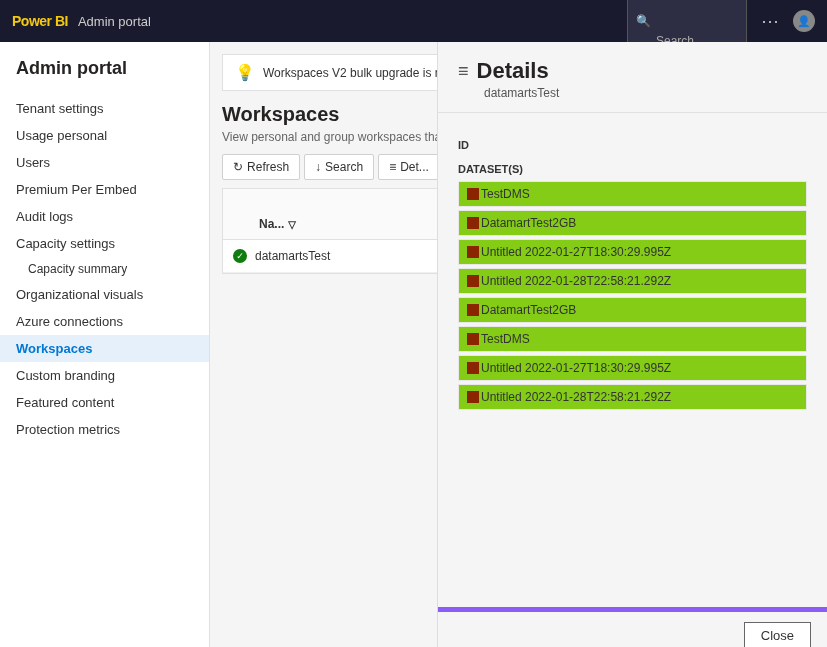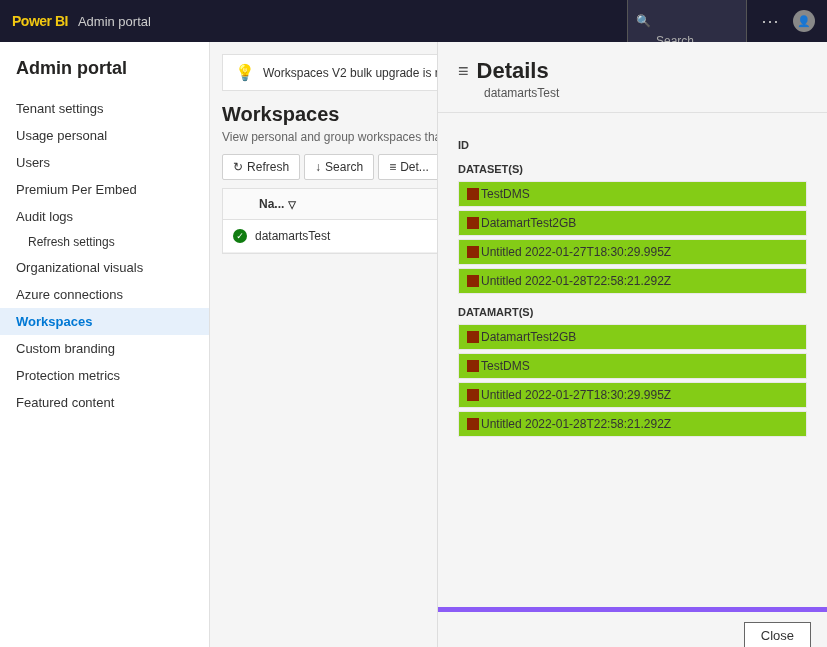--- a/index.html
+++ b/index.html
@@ -185,20 +185,21 @@
       font-size: 12px;
       font-weight: 600;
       color: #333;
       gap: 8px;
     }
     .table-header .col-name {
       flex: 1;
       display: flex;
       align-items: center;
       gap: 4px;
+      margin-top: 20px;
     }
     .table-header .col-desc {
       flex: 2;
     }
     .table-row-data {
       display: flex;
       align-items: center;
       padding: 8px 10px;
       border-bottom: 1px solid #f0f0f0;
       font-size: 12px;
@@ -338,40 +339,43 @@
     </div>
     <div class="sidebar-item">
       <span>Users</span>
     </div>
     <div class="sidebar-item">
       <span>Premium Per Embed</span>
     </div>
     <div class="sidebar-item">
       <span>Audit logs</span>
     </div>
+    <div class="sidebar-item">
+      <span>Capacity settings</span>
+    </div>
     <div class="sidebar-subitem">
-      <span>Refresh settings</span>
+      <span>Capacity summary</span>
     </div>
     <div class="sidebar-item">
       <span>Organizational visuals</span>
     </div>
     <div class="sidebar-item">
       <span>Azure connections</span>
     </div>
     <div class="sidebar-item active">
       <span>Workspaces</span>
     </div>
     <div class="sidebar-item">
       <span>Custom branding</span>
     </div>
     <div class="sidebar-item">
+      <span>Featured content</span>
+    </div>
+    <div class="sidebar-item">
       <span>Protection metrics</span>
-    </div>
-    <div class="sidebar-item">
-      <span>Featured content</span>
     </div>
   </div>
 
   <div class="content-area">
 
     <div class="banner">
       <span class="banner-icon">💡</span>
       <span>Workspaces V2 bulk upgrade is now ava...</span>
     </div>
 
@@ -438,21 +442,20 @@
         </div>
         <div class="details-item">
           <div class="dataset-icon"></div>
           <span>Untitled 2022-01-27T18:30:29.995Z</span>
         </div>
         <div class="details-item">
           <div class="dataset-icon"></div>
           <span>Untitled 2022-01-28T22:58:21.292Z</span>
         </div>
 
-        <div class="details-section-label">DATAMART(S)</div>
         <div class="details-item">
           <div class="dataset-icon"></div>
           <span>DatamartTest2GB</span>
         </div>
         <div class="details-item">
           <div class="dataset-icon"></div>
           <span>TestDMS</span>
         </div>
         <div class="details-item">
           <div class="dataset-icon"></div>

